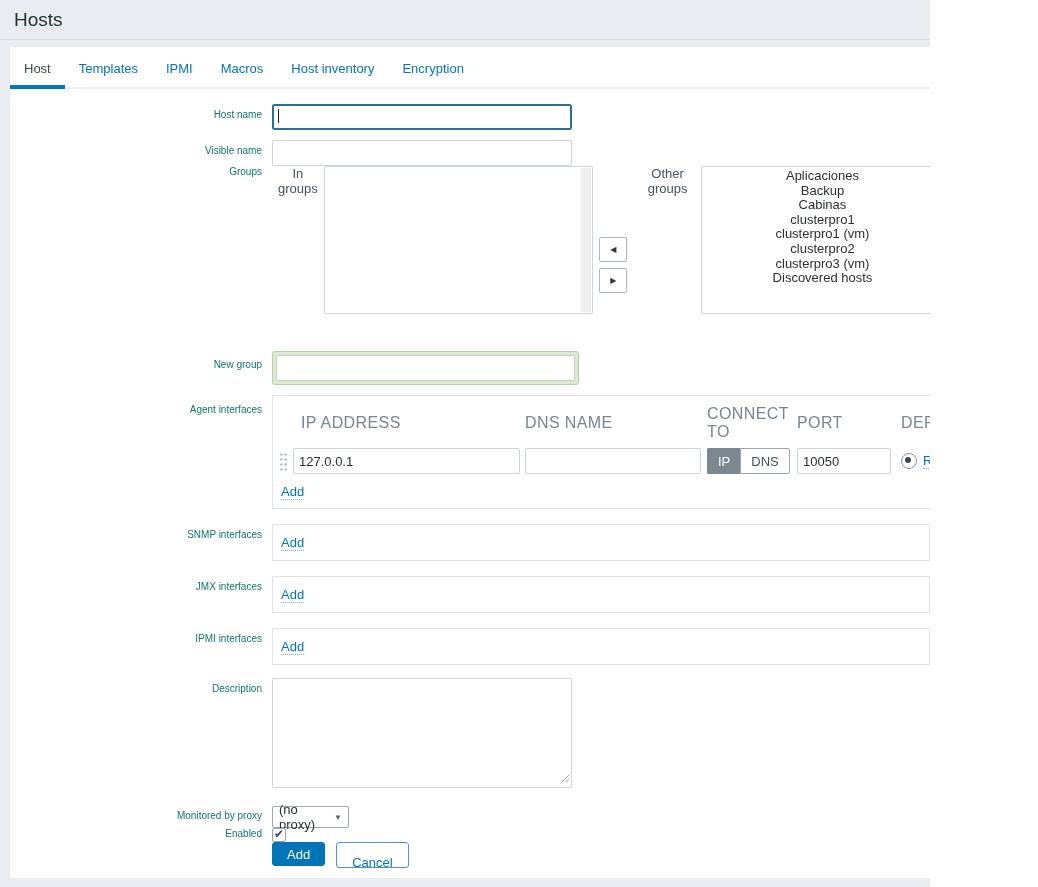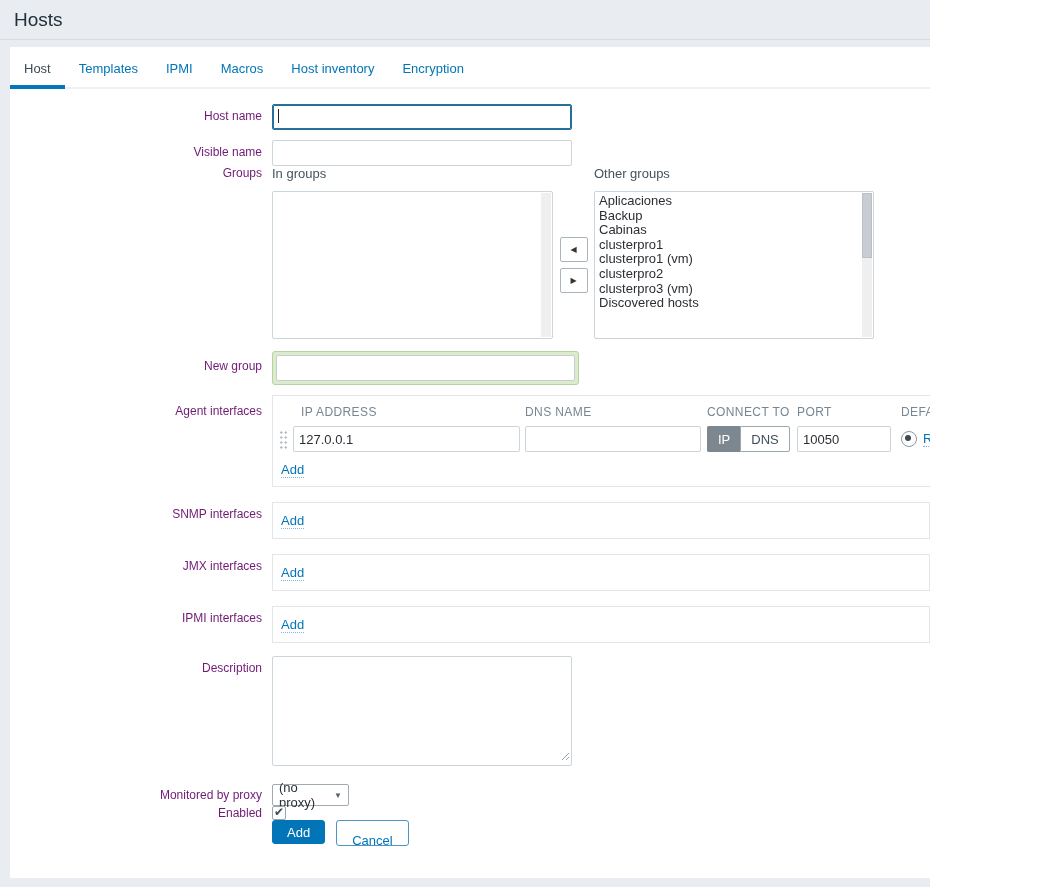--- a/index.html
+++ b/index.html
@@ -14,49 +14,49 @@
   .content{position:absolute;top:47px;left:10px;right:0;bottom:9px;background:#ffffff;overflow:hidden;}
 
   
   .tabbar{display:flex;border-bottom:2px solid #edeff1;padding-left:0;}
   .tab{font-size:13px;color:#0275b8;padding:14px 14px 9px 14px;border-bottom:4px solid transparent;margin-bottom:-2px;cursor:pointer;white-space:nowrap;}
   .tab.active{color:#3c4a54;border-bottom-color:#0277bc;}
 
   
   .form{padding-top:15px;font-size:13px;color:#2b2f33;}
   .row{display:flex;align-items:flex-start;}
-  .lbl{width:252px;margin-right:10px;flex:none;text-align:right;color:#701a75;padding-top:5px;font-size:12px;}
+  .lbl{width:252px;margin-right:10px;flex:none;text-align:right;color:#0f766e;padding-top:5px;font-size:10px;}
   .lbl.mid{padding-top:4px;}
 
   input[type=text]{height:24px;box-sizing:border-box;border:1px solid #ccd5d9;border-radius:2px;padding:12px 5px;font-size:13px;font-family:inherit;color:#2b2f33;background:#fff;outline:none;}
   .inp-wrap{position:relative;display:inline-block;}
   .caret{position:absolute;left:6px;top:5px;width:1px;height:14px;background:#222;}
   .focused{border:1px solid #26709b !important;box-shadow:inset 0 0 0 1px #26709b;}
 
   .w300{width:300px;}
 
   
   .groups-block{display:flex;align-items:flex-start;}
-  .group-col{display:flex;flex-direction:column;}
+  .group-col{display:flex;flex-direction:row;text-align:center;}
   .group-col-label{font-size:13px;color:#44535d;margin-bottom:10px;}
   .listbox{position:relative;width:281px;height:148px;border:1px solid #ccd5d9;border-radius:2px;background:#fff;box-sizing:border-box;overflow:hidden;padding:2px 14px 2px 4px;}
   .listbox .opt{font-size:13px;line-height:14.6px;color:#2b2f33;white-space:nowrap;cursor:pointer;}
   .sb-track{position:absolute;top:1px;bottom:1px;right:1px;width:10px;background:#efefef;}
   .sb-thumb{position:absolute;top:0;right:0;width:10px;height:45%;background:#c7cdd2;border:1px solid #b8bfc5;box-sizing:border-box;}
   .arrow-col{width:41px;flex:none;display:flex;flex-direction:column;align-items:center;justify-content:center;gap:6px;height:148px;margin-top:25px;}
   .arrow-btn{width:28px;height:25px;background:#fff;border:1px solid #a9b6be;border-radius:2px;font-size:8px;color:#333;display:flex;align-items:center;justify-content:center;cursor:pointer;padding:0;}
 
   
   .new-group-wrap{background:#dcebcd;border:1px solid #b5d39e;border-radius:3px;padding:3px;display:inline-block;}
   .new-group-wrap input{width:299px;border:1px solid #c6cdd1;}
 
   
   .iface-box{width:749px;box-sizing:border-box;border:1px solid #e1e6e9;background:#fff;}
   .agent-box{padding:7px 8px 6px 6px;}
-  .iface-headers{display:flex;align-items:center;margin:2px 0 7px 0;font-size:12px;color:#768692;letter-spacing:.4px;}
+  .iface-headers{display:flex;align-items:center;margin:2px 0 7px 0;font-size:16px;color:#768692;letter-spacing:.4px;}
   .iface-row{display:flex;align-items:center;}
   .col-handle{width:14px;flex:none;display:flex;align-items:center;justify-content:flex-start;}
   .drag-dots{width:9px;height:21px;background-image:radial-gradient(#b4bcc3 1px,transparent 1.3px);background-size:4.5px 5px;background-position:0 1px;}
   .col-ip{width:227px;flex:none;}
   .col-dns{width:176px;flex:none;margin-left:5px;}
   .col-seg{width:84px;flex:none;margin-left:6px;display:flex;}
   .col-port{width:94px;flex:none;margin-left:6px;}
   .col-def{margin-left:10px;display:flex;align-items:center;gap:6px;}
   .col-ip input,.col-dns input,.col-port input{width:100%;height:26px;}
   .h-ip{padding-left:8px;box-sizing:border-box;}

